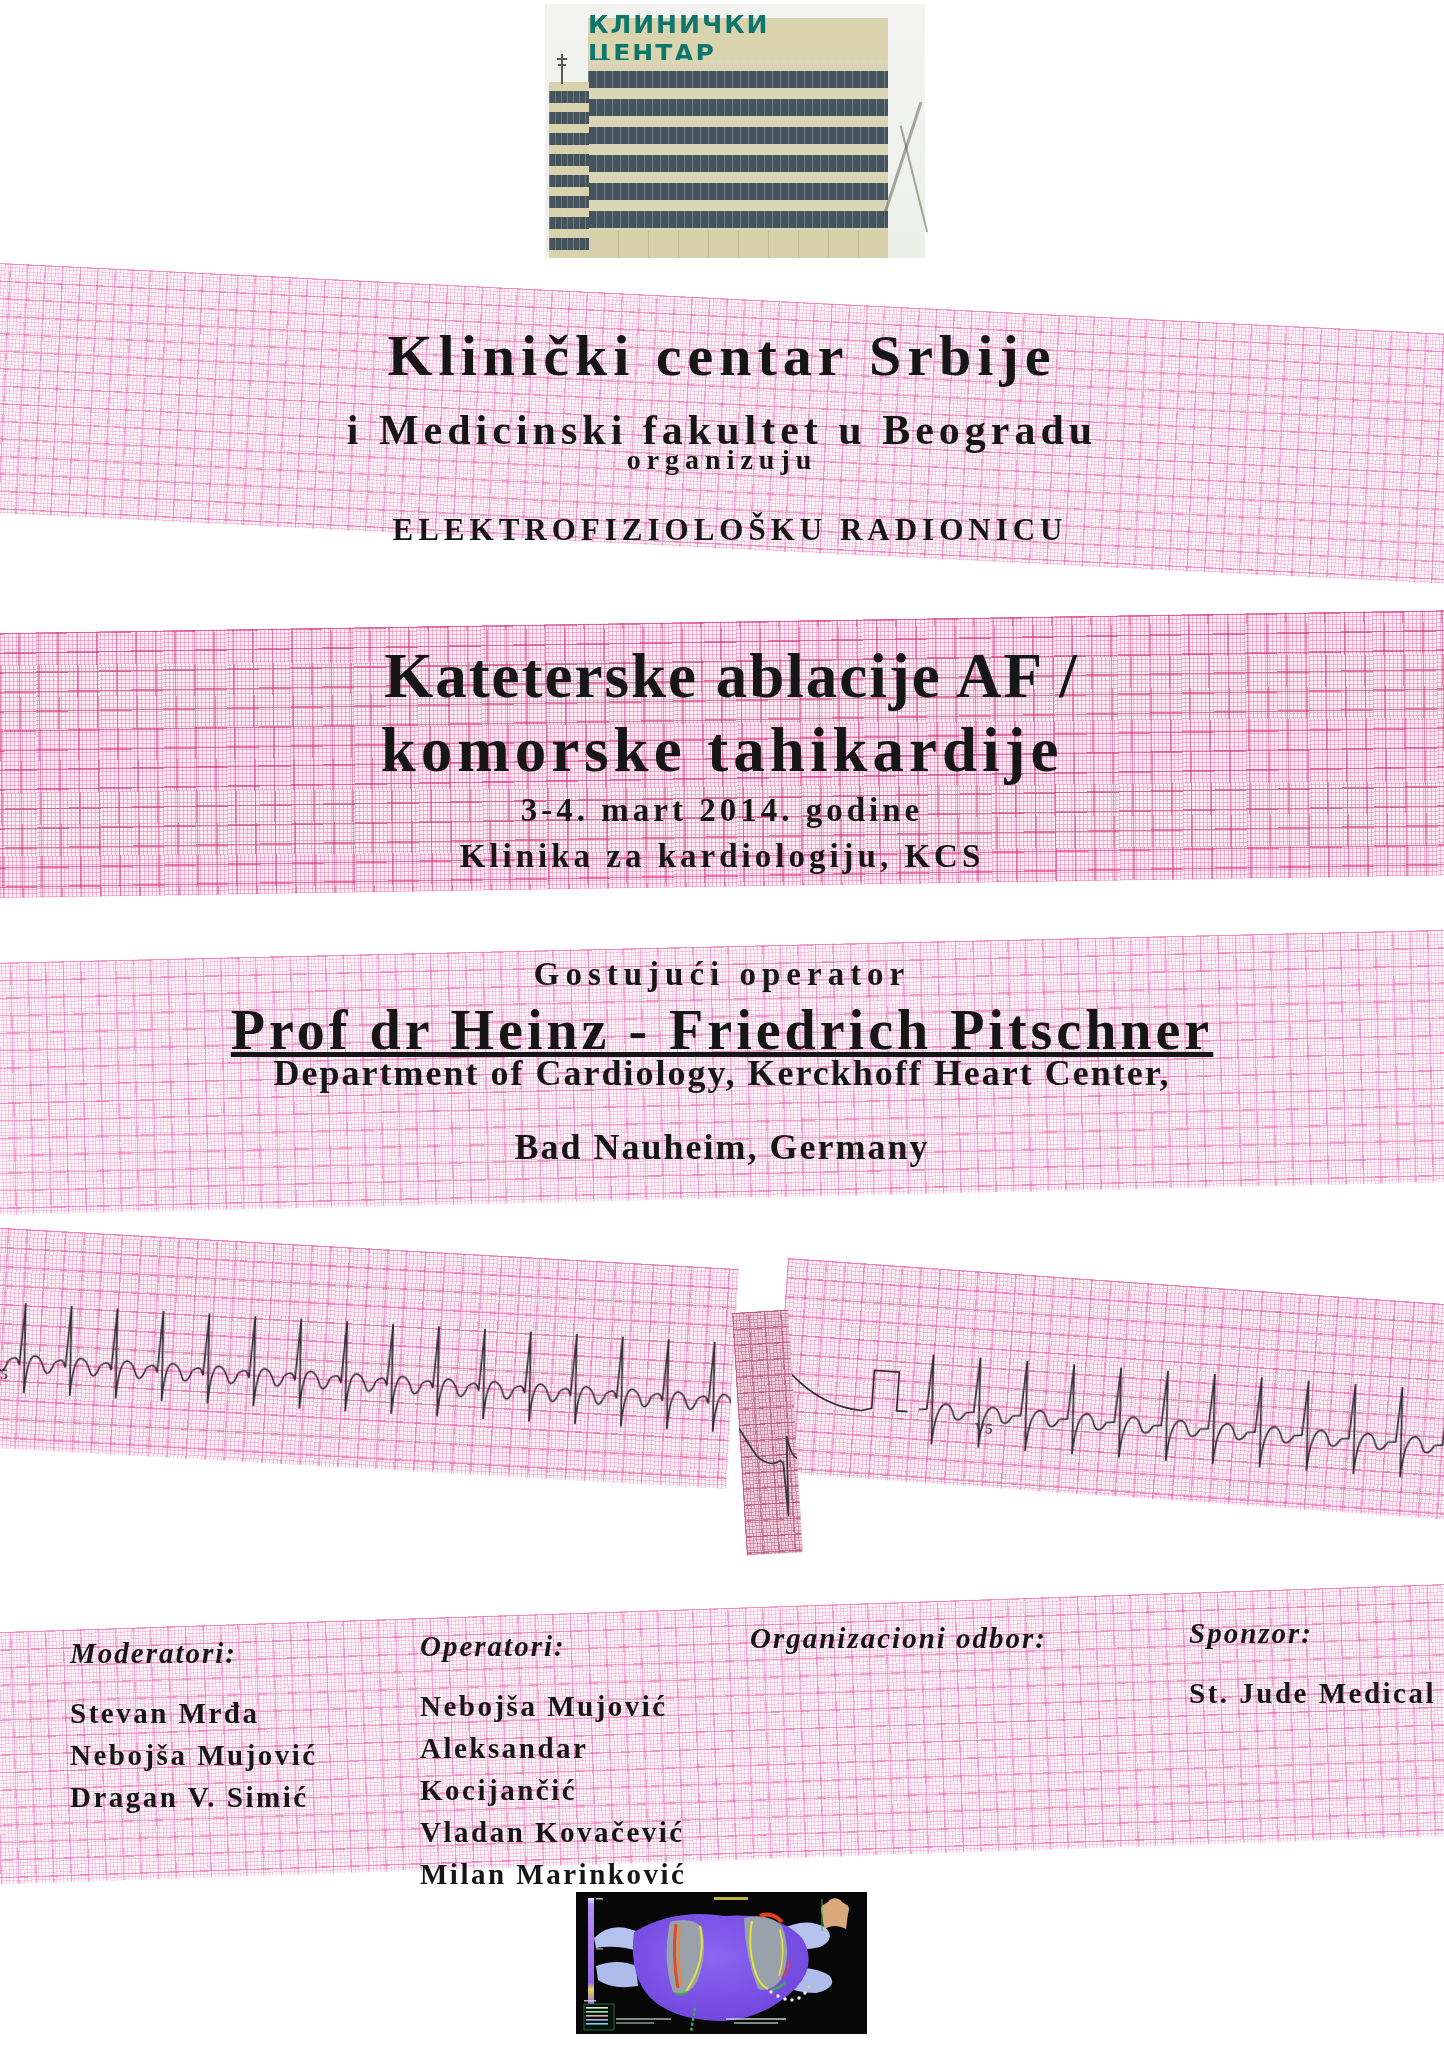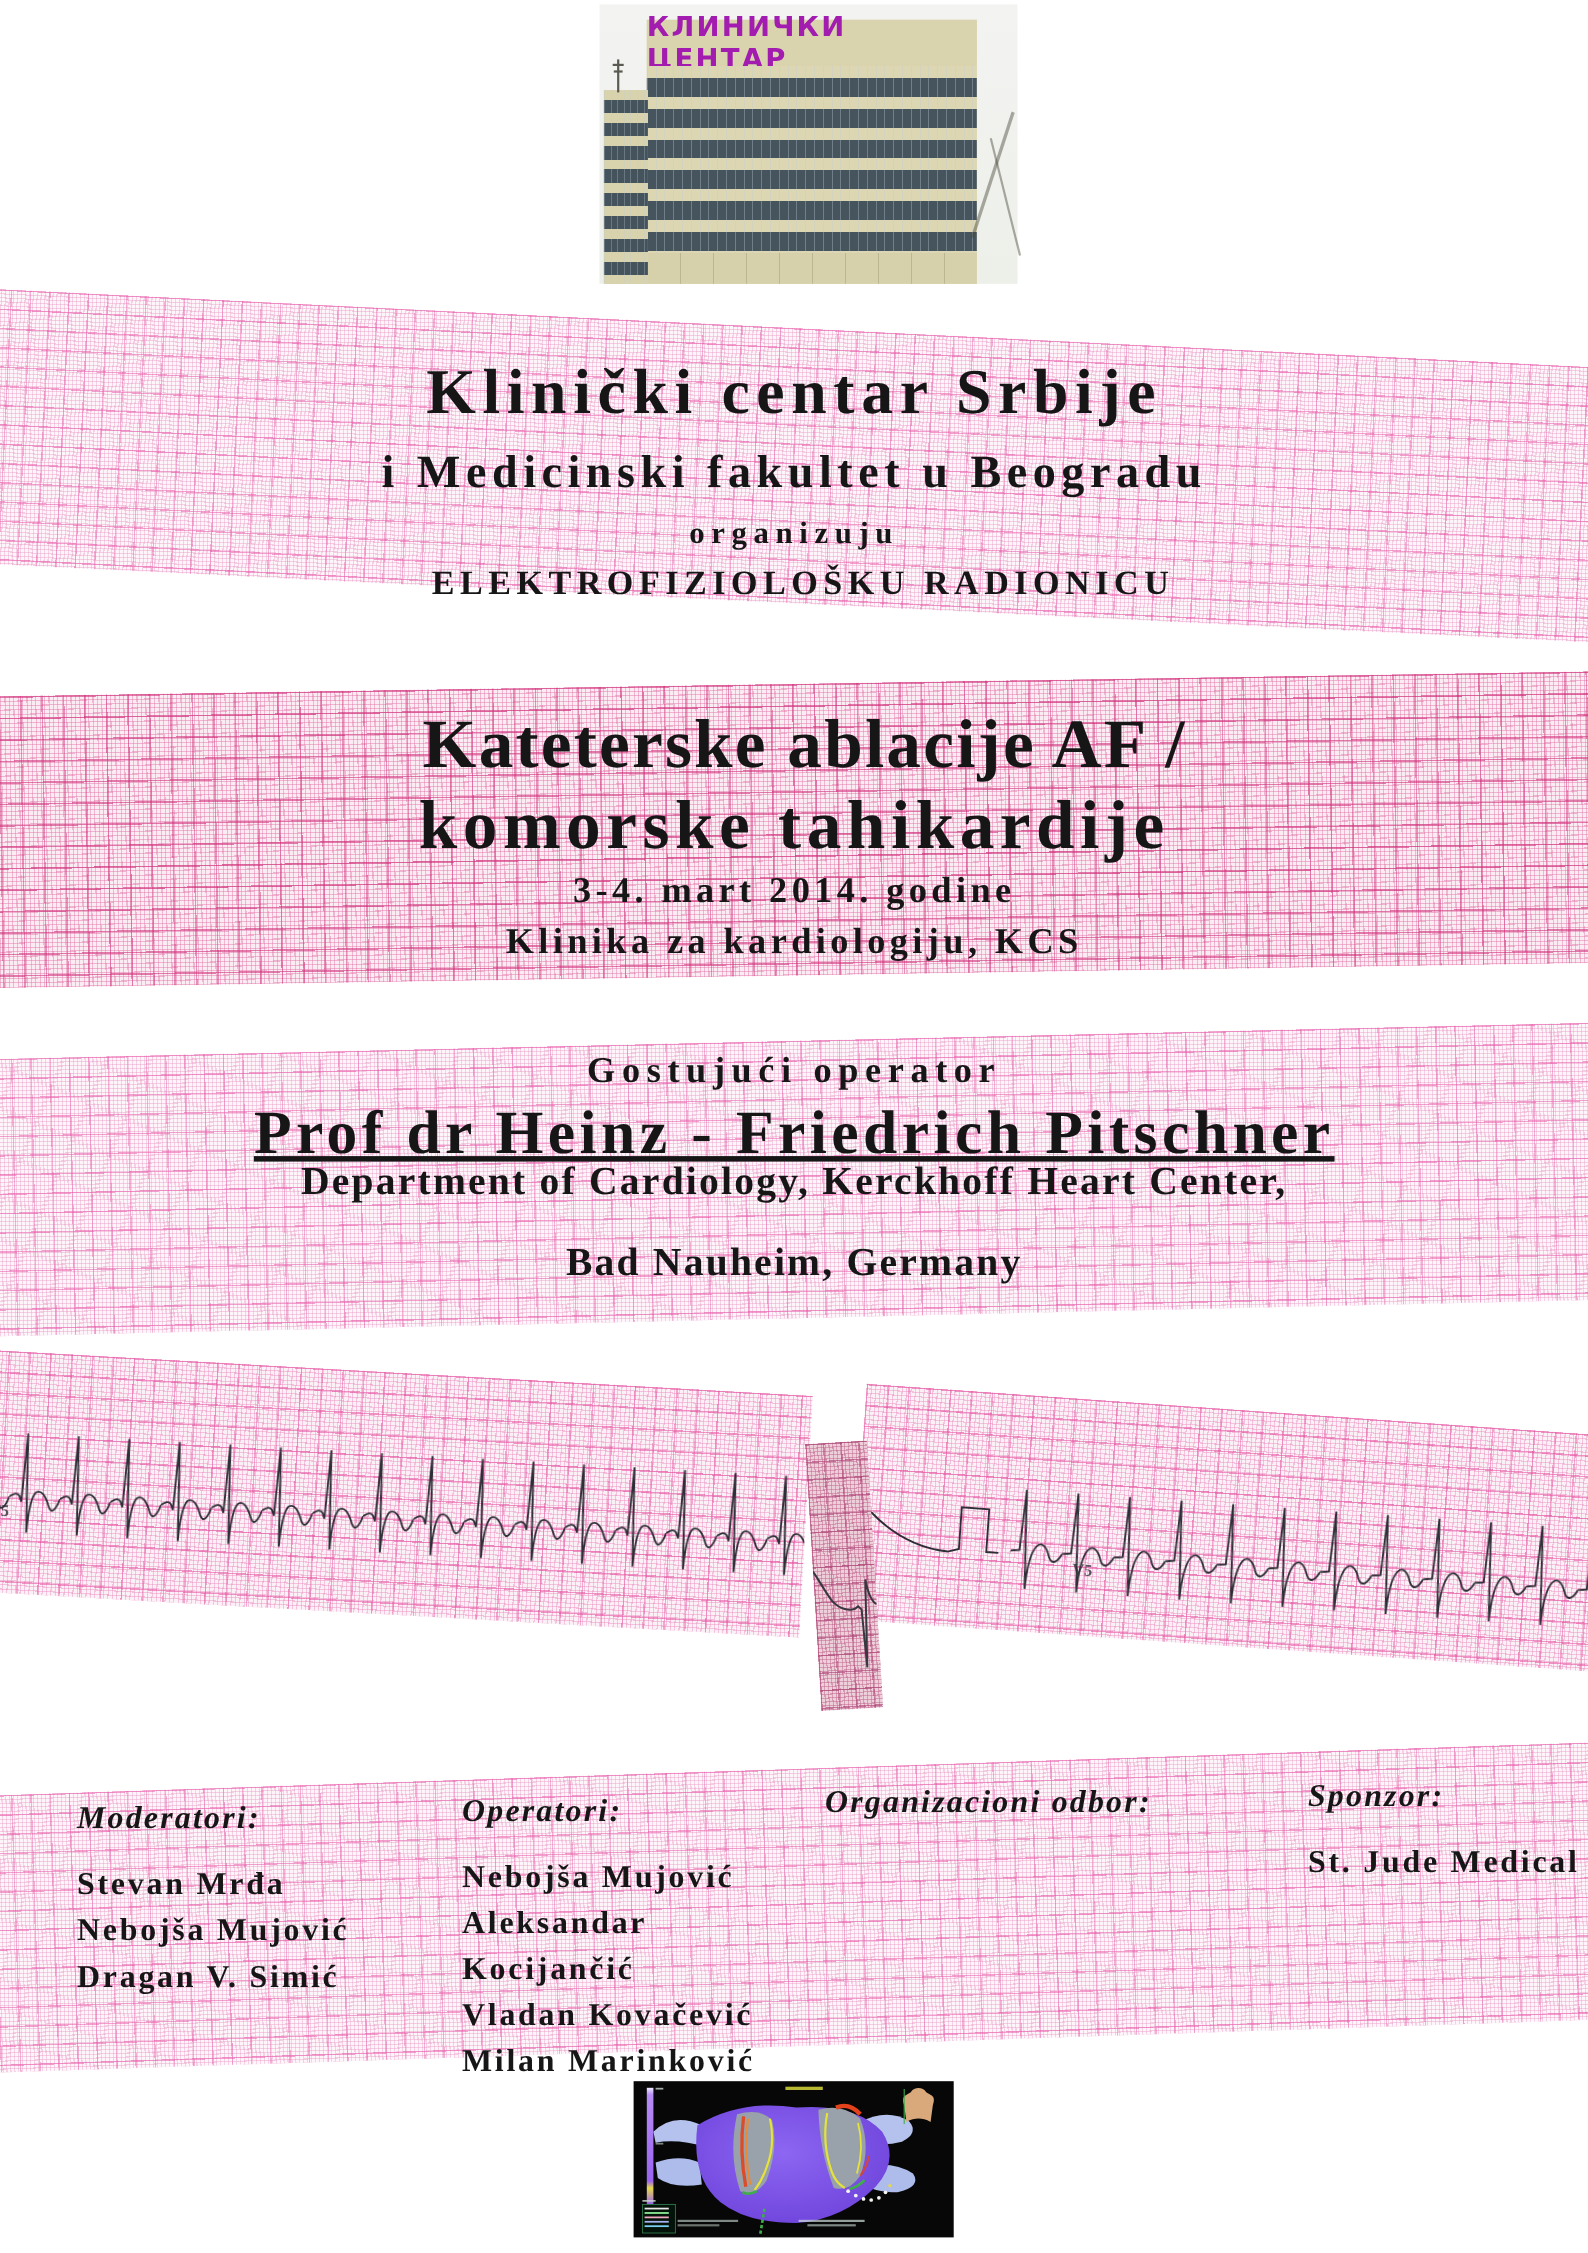--- a/index.html
+++ b/index.html
@@ -60,21 +60,21 @@
   .col-names{margin-top:21px;}
   .col-names .name{font-size:29px;letter-spacing:2.5px;line-height:42px;white-space:nowrap;}
 
   
   #photo{position:absolute;left:545px;top:4px;width:380px;height:254px;
          background:linear-gradient(#f3f4f2,#edefe9);}
   #main-block{position:absolute;left:43px;top:14px;width:300px;height:240px;background:#dcd7b2;}
   #sign-band{position:absolute;left:0;top:0;width:300px;height:42px;background:#d9d4ae;
              display:flex;align-items:center;justify-content:center;}
   #sign-band span{font-family:"DejaVu Sans","Liberation Sans",sans-serif;font-weight:bold;
-                  font-size:25px;letter-spacing:2px;color:#a21caf;}
+                  font-size:25px;letter-spacing:2px;color:#0f766e;}
   #floors{position:absolute;left:0;top:42px;width:300px;height:170px;
      background-image:
        repeating-linear-gradient(to right, rgba(190,205,215,.35) 0 1px, transparent 1px 8px),
        repeating-linear-gradient(to bottom, #dcd7b2 0 11px, #46545e 11px 28px);}
   #base-wall{position:absolute;left:0;top:212px;width:300px;height:28px;background:#d6d1ab;
      background-image:repeating-linear-gradient(to right, rgba(120,112,80,.28) 0 1px, transparent 1px 30px);}
   #tower{position:absolute;left:4px;top:78px;width:40px;height:176px;background:#d8d3ad;
      background-image:
        repeating-linear-gradient(to right, rgba(190,205,215,.3) 0 1px, transparent 1px 6px),
        repeating-linear-gradient(to bottom, #d8d3ad 0 9px, #45535d 9px 21px);}
@@ -104,21 +104,21 @@
     </div>
     <div id="tower"></div>
     <div id="antenna"></div>
     <div class="branch" style="left:356px;top:95px;width:3px;height:120px;transform:rotate(18deg);"></div>
     <div class="branch" style="left:368px;top:120px;width:2px;height:110px;transform:rotate(-14deg);"></div>
   </div>
 
   <div class="strip paper-light" style="left:-60px;top:260px;width:1570px;height:250px;transform:rotate(2.8deg);"></div>
   <div class="line t-xl" style="top:322px;">Klinički centar Srbije</div>
   <div class="line t-l" style="top:406px;">i Medicinski fakultet u Beogradu</div>
-  <div class="line t-m" style="top:470px;">organizuju</div>
+  <div class="line t-m" style="top:444px;">organizuju</div>
   <div class="line t-mc" style="top:512px;">ELEKTROFIZIOLOŠKU RADIONICU</div>
 
   <div class="strip paper-dense" style="left:-60px;top:634px;width:1570px;height:265px;transform:rotate(-0.9deg);"></div>
   <div class="line t-xxl" style="top:640px;">Kateterske ablacije AF /</div>
   <div class="line t-xxl2" style="top:714px;">komorske tahikardije</div>
   <div class="line t-s" style="top:792px;">3-4. mart 2014. godine</div>
   <div class="line t-s" style="top:838px;">Klinika za kardiologiju, KCS</div>
 
   <div class="strip paper-light" style="left:-60px;top:964px;width:1570px;height:252px;transform:rotate(-1.3deg);"></div>
   <div class="line t-gl" style="top:956px;">Gostujući operator</div>

